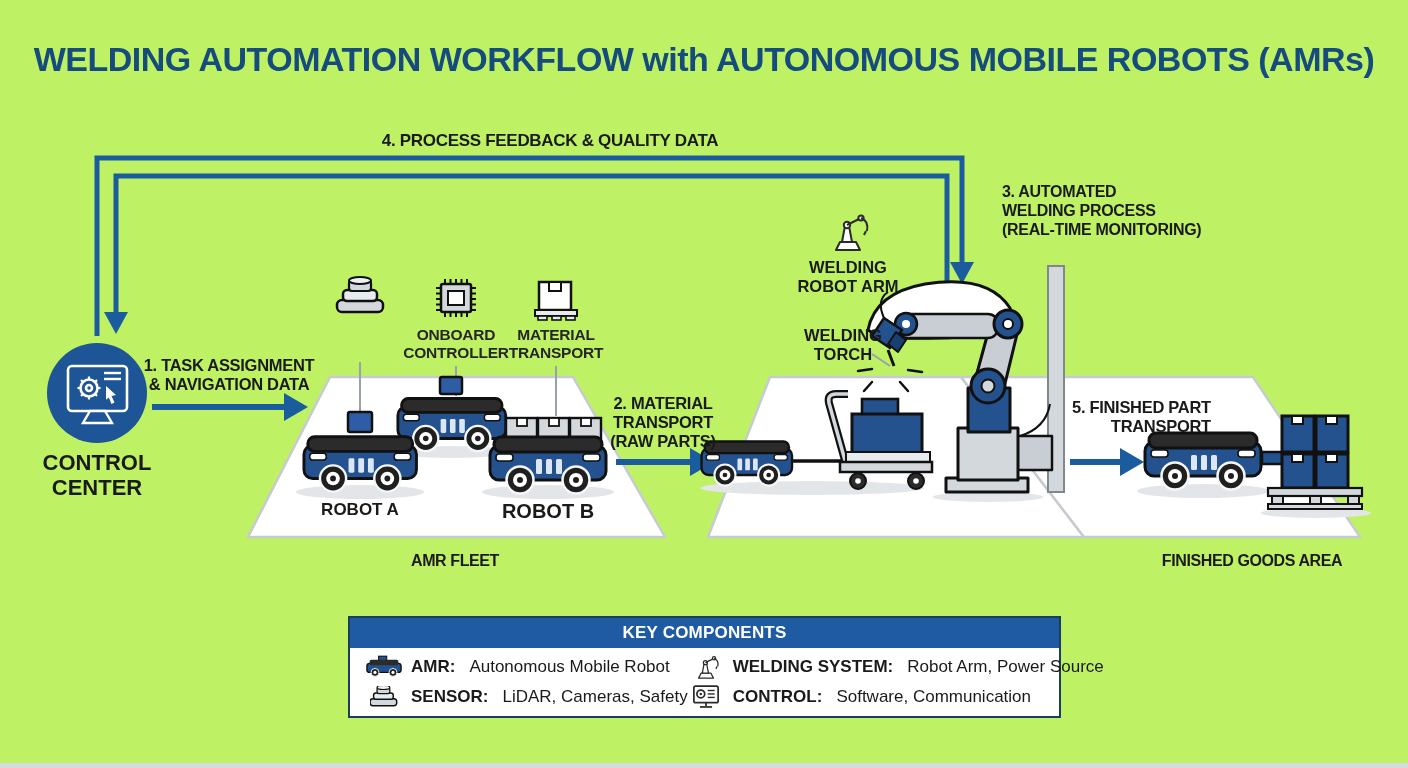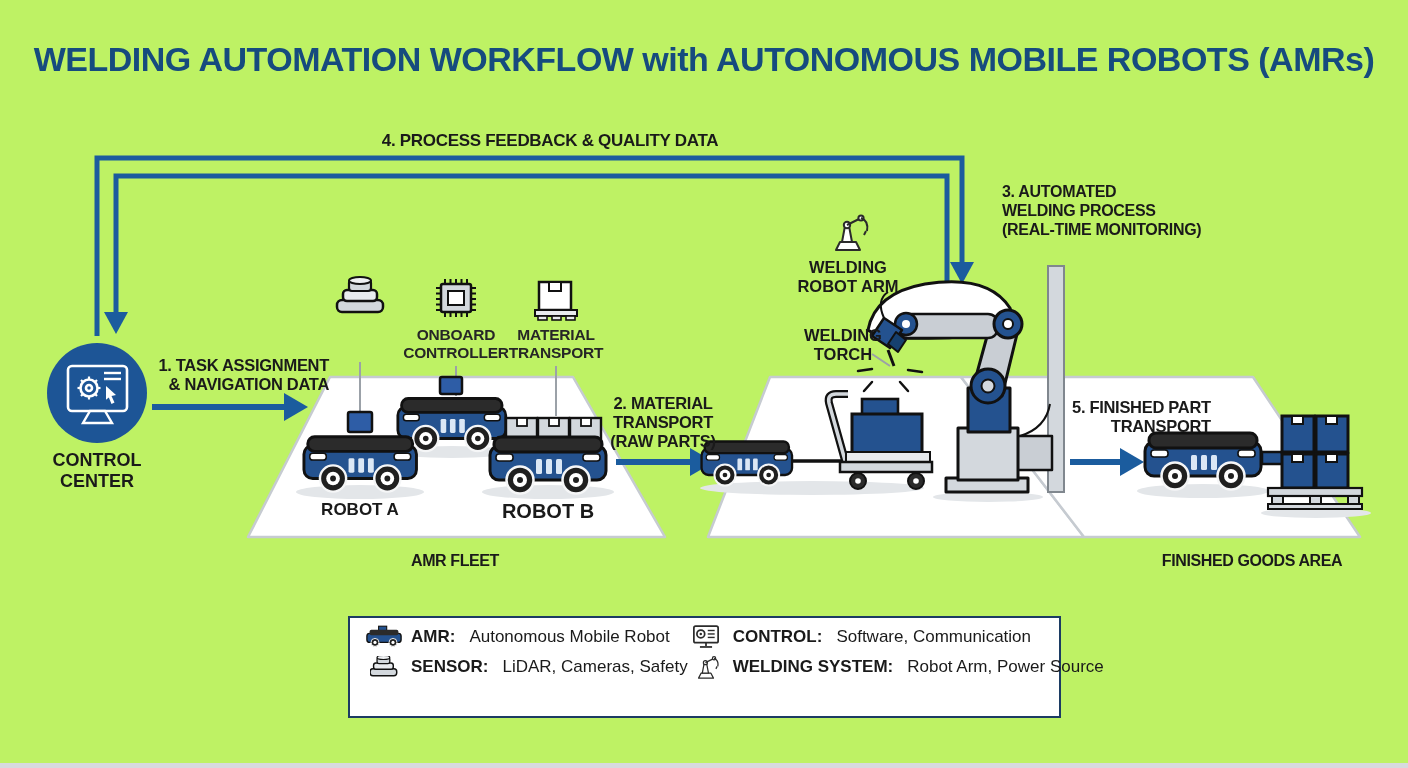--- a/index.html
+++ b/index.html
@@ -266,48 +266,49 @@
 
     <rect x="0" y="763" width="1408" height="5" fill="#d7dade"></rect>
   </svg>
 
   <div id="title" class="lbl">WELDING AUTOMATION WORKFLOW with AUTONOMOUS MOBILE ROBOTS (AMRs)</div>
 
   <div class="lbl flow center" style="left:350px;top:131px;width:400px;font-size:17px;text-align:center;">4. PROCESS FEEDBACK &amp; QUALITY DATA</div>
   <div class="lbl flow" style="left:975px;top:182px;font-size:16px;line-height:1.2;margin-left:27px;">3. AUTOMATED
 WELDING PROCESS
 (REAL-TIME MONITORING)</div>
-  <div class="lbl flow center" style="left:129px;top:356px;width:200px;text-align:right;">1. TASK ASSIGNMENT
+  <div class="lbl flow center" style="left:129px;top:356px;width:200px;">1. TASK ASSIGNMENT
 &amp; NAVIGATION DATA</div>
   <div class="lbl flow center" style="left:593px;top:394px;width:140px;">2. MATERIAL
 TRANSPORT
 (RAW PARTS)</div>
   <div class="lbl flow" style="left:1072px;top:398px;text-align:right;">5. FINISHED PART
 TRANSPORT</div>
 
-  <div class="lbl center" style="left:27px;top:450px;width:140px;font-size:18px;">CONTROL
+  <div class="lbl center" style="left:27px;top:450px;width:140px;font-size:22px;">CONTROL
 CENTER</div>
 
   <div class="lbl callout center" style="left:396px;top:326px;width:120px;">ONBOARD
 CONTROLLER</div>
   <div class="lbl callout center" style="left:496px;top:326px;width:120px;">MATERIAL
 TRANSPORT</div>
 
   <div class="lbl center" style="left:300px;top:500px;width:120px;font-size:17px;">ROBOT A</div>
   <div class="lbl center" style="left:488px;top:500px;width:120px;font-size:20px;">ROBOT B</div>
 
   <div class="lbl center" style="left:788px;top:258px;width:120px;font-size:16.5px;">WELDING
 ROBOT ARM</div>
   <div class="lbl center" style="left:783px;top:326px;width:120px;font-size:16.5px;">WELDING
 TORCH</div>
 
   <div class="lbl zone center" style="left:355px;top:552px;width:200px;">AMR FLEET</div>
   <div class="lbl zone center" style="left:1122px;top:552px;width:260px;">FINISHED GOODS AREA</div>
 
   <div id="legend">
+    <div class="hdr">KEY COMPONENTS</div>
     <div class="body">
       <div class="legend-item">
         <span class="ic">
           <svg width="40" height="24" viewBox="0 0 40 24">
             <rect x="14" y="0" width="9" height="6" fill="#24528f" stroke="#111" stroke-width="1.2"></rect>
             <rect x="1" y="8" width="38" height="10" rx="3" fill="#24528f" stroke="#111" stroke-width="1.5"></rect>
             <rect x="4" y="4" width="32" height="6" rx="2" fill="#2b2b2b"></rect>
             <circle cx="10" cy="18" r="4.4" fill="#1f1f1f" stroke="#fff" stroke-width="1"></circle>
             <circle cx="10" cy="18" r="1.8" fill="#fff"></circle>
             <circle cx="30" cy="18" r="4.4" fill="#1f1f1f" stroke="#fff" stroke-width="1"></circle>
@@ -321,32 +322,32 @@
         <span class="ic">
           <svg width="28" height="22" viewBox="0 0 48 38">
               <use href="#sensoricon"></use>
             </svg>
         </span>
         <span class="term">SENSOR:</span>
         <span class="desc">LiDAR, Cameras, Safety</span>
       </div>
       <div class="legend-item">
         <span class="ic">
+          <svg width="26" height="26" viewBox="0 0 42 42">
+              <use href="#armicon" x="1" y="1"></use>
+            </svg>
+        </span>
+        <span class="term">WELDING SYSTEM:</span>
+        <span class="desc">Robot Arm, Power Source</span>
+      </div>
+      <div class="legend-item">
+        <span class="ic">
           <svg width="26" height="24" viewBox="0 0 30 27">
               <use href="#ctrlicon"></use>
             </svg>
         </span>
         <span class="term">CONTROL:</span>
         <span class="desc">Software, Communication</span>
       </div>
-      <div class="legend-item">
-        <span class="ic">
-          <svg width="26" height="26" viewBox="0 0 42 42">
-              <use href="#armicon" x="1" y="1"></use>
-            </svg>
-        </span>
-        <span class="term">WELDING SYSTEM:</span>
-        <span class="desc">Robot Arm, Power Source</span>
-      </div>
     </div>
   </div>
 
 </div>
 
 </body></html>

